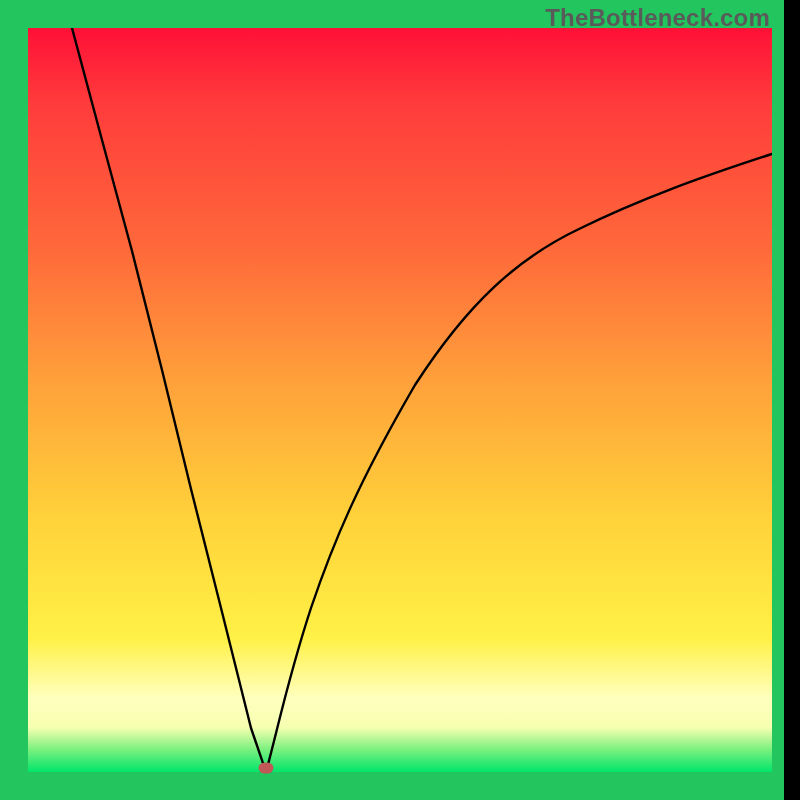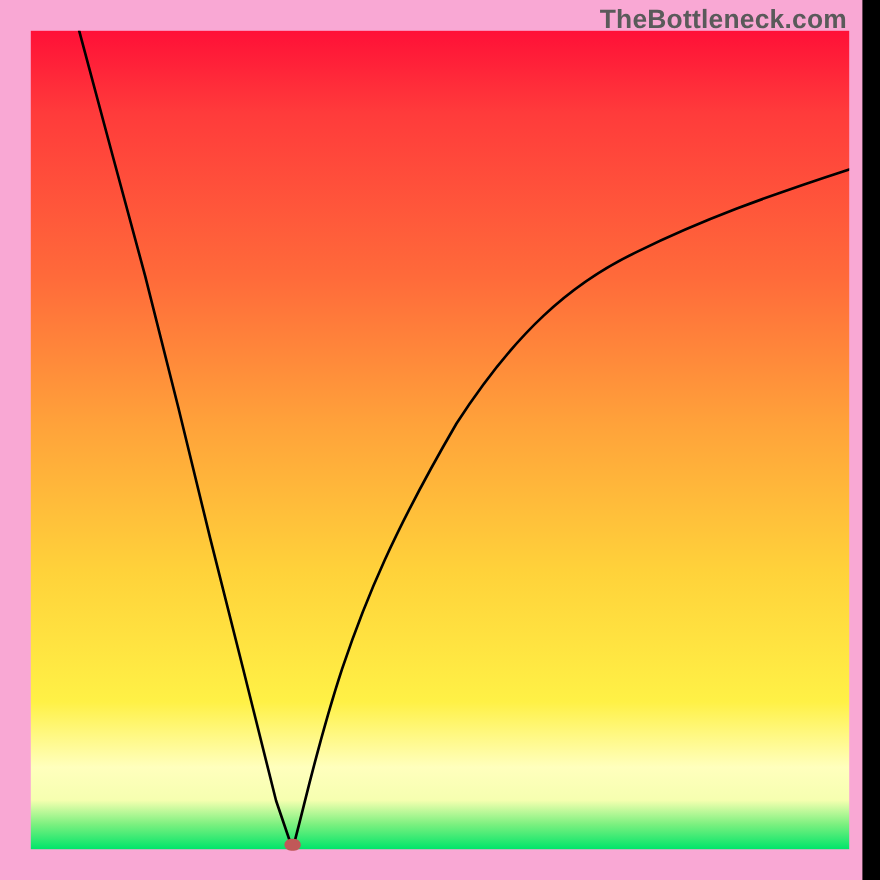--- a/index.html
+++ b/index.html
@@ -8,21 +8,21 @@
     width: 800px;
     height: 800px;
     background: #000;
     font-family: Arial, Helvetica, sans-serif;
     overflow: hidden;
   }
   .frame {
     position: relative;
     width: 784px;
     height: 800px;
-    background: #f9a8d4;
+    background: #22c55e;
   }
   .watermark {
     position: absolute;
     top: 4px;
     right: 14px;
     color: #5a5a5a;
     font-size: 24px;
     font-weight: 600;
     letter-spacing: 0.2px;
     user-select: none;

